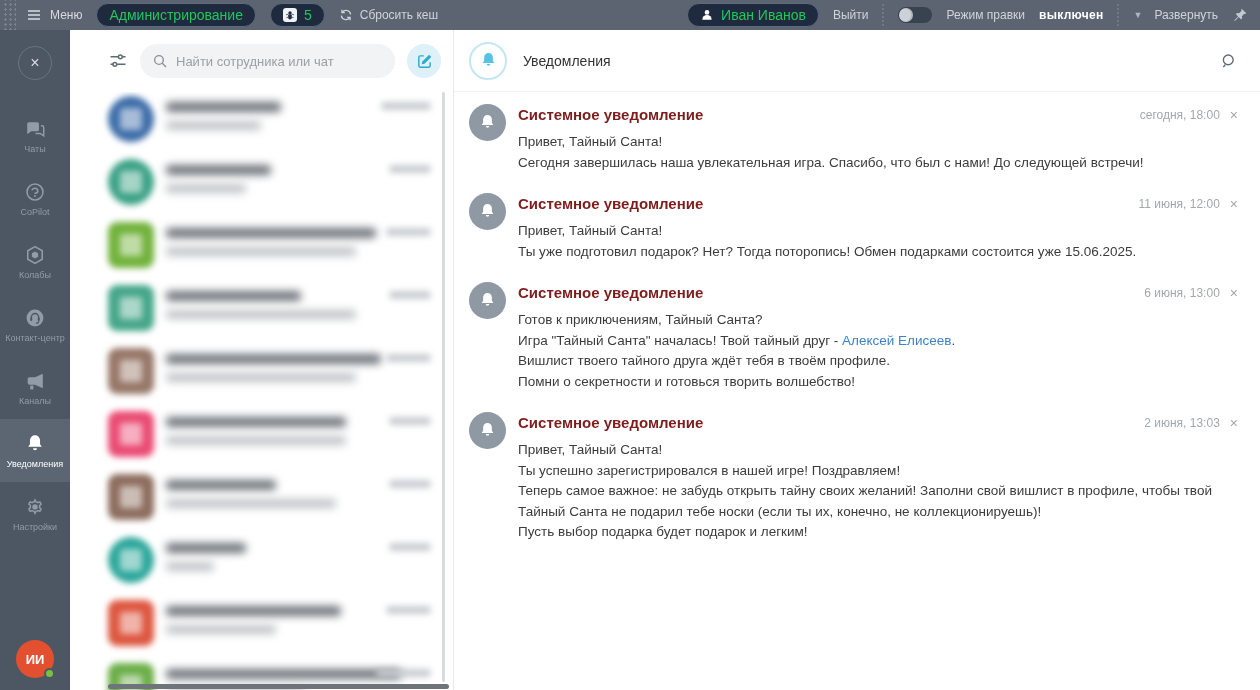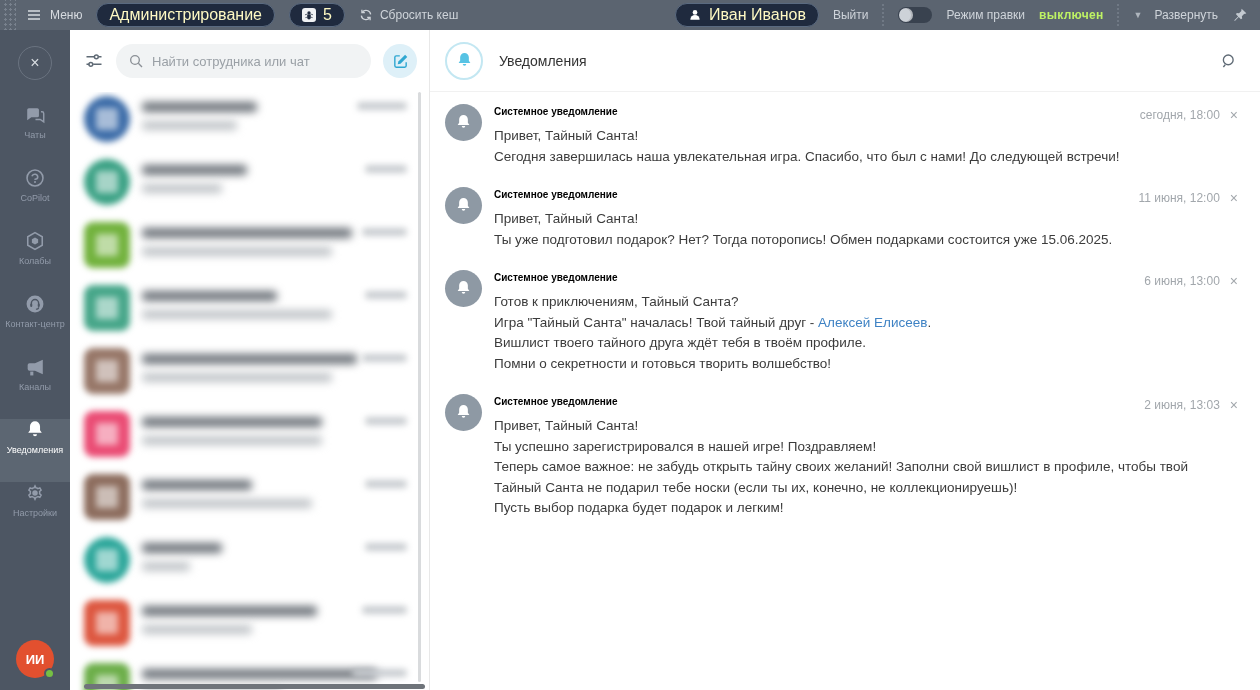--- a/index.html
+++ b/index.html
@@ -8,54 +8,54 @@
 
   
   .topbar { position:relative; height:30px; background:#5b6470; display:flex; align-items:center; color:#cfd4da; font-size:12px; }
   .drag-dots { width:14px; height:30px; margin-left:2px;
     background-image:radial-gradient(circle, #79828e 1px, transparent 1.2px);
     background-size:5px 5px; background-position:1px 2px; cursor:grab; }
   .tb-left { display:flex; align-items:center; gap:14px; margin-left:10px; }
   .tb-right { margin-left:auto; display:flex; align-items:center; gap:14px; padding-right:12px; }
   .tb-menu { display:flex; align-items:center; gap:8px; cursor:pointer; color:#d7dbe0; }
   .tb-btn { display:flex; align-items:center; gap:7px; background:#1f2a3e; border:1px solid #5a6a80; border-radius:12px;
-    color:#fef9c3; font-size:16px; padding:4px 12px; height:24px; cursor:pointer; font-family:inherit; }
+    color:#22c55e; font-size:14px; padding:4px 12px; height:24px; cursor:pointer; font-family:inherit; }
   .badge-ico { width:14px; height:14px; background:#f0f2f4; border-radius:3px; display:inline-flex; align-items:center; justify-content:center; }
   .badge-ico svg { width:10px; height:10px; }
   .tb-action { display:flex; align-items:center; gap:7px; cursor:pointer; }
   .tb-link { cursor:pointer; }
   .tb-sep { width:1px; height:22px; border-left:2px dotted #79828e; opacity:.7; }
   .toggle { width:34px; height:16px; background:#39424f; border-radius:9px; position:relative; cursor:pointer; }
   .toggle .knob { position:absolute; left:1px; top:1px; width:14px; height:14px; border-radius:50%;
     background:#cdd2d8; box-shadow:inset -2px 0 0 rgba(0,0,0,.12); }
-  .tb-state { color:#bef264; font-weight:bold; letter-spacing:.3px; }
+  .tb-state { color:#ffffff; font-weight:bold; letter-spacing:.3px; }
   .caret { font-size:9px; color:#aeb5bd; margin-right:5px; }
   .icon16 { width:16px; height:16px; }
   .icon14 { width:14px; height:14px; }
 
   
   .app { display:flex; height:660px; }
 
   
   .sidebar { position:relative; width:70px; background:#4d5663; display:flex; flex-direction:column; align-items:center; flex-shrink:0; }
   .sb-close { margin-top:16px; width:34px; height:34px; border:1px solid #6a7380; border-radius:50%;
     color:#d7dbe0; font-size:16px; display:flex; align-items:center; justify-content:center; cursor:pointer; }
   .sb-items { margin-top:24px; width:100%; display:flex; flex-direction:column; }
-  .sb-item { width:100%; height:63px; display:flex; flex-direction:column; align-items:center; 
+  .sb-item { width:100%; height:63px; display:flex; flex-direction:column; align-items:center; justify-content:center;
     gap:4px; color:#929baa; cursor:pointer; }
   .sb-item svg { width:22px; height:22px; }
   .sb-item .sb-label { font-size:9px; line-height:10px; text-align:center; }
   .sb-item.active { background:#5c6672; color:#ffffff; }
   .sb-avatar { position:absolute; bottom:12px; width:38px; height:38px; background:#e2502f; border-radius:50%;
     display:flex; align-items:center; justify-content:center; color:#fff; font-weight:bold; font-size:13px; cursor:pointer; }
   .sb-avatar .dot { position:absolute; right:-1px; bottom:-1px; width:11px; height:11px; border-radius:50%;
     background:#76c043; border:2px solid #4d5663; }
 
   
-  .chat-panel { position:relative; width:360px; background:#fff; flex-shrink:0; border-right:1px solid #e8e8e8; }
+  .chat-panel { position:relative; width:360px; background:#fff; flex-shrink:0; border-right:1px solid #e8e8e8;margin-left:24px; }
   .chat-head { height:62px; display:flex; align-items:center; gap:12px; padding:0 12px 0 14px; }
   .filter-btn { color:#5f6a75; cursor:pointer; display:flex; }
   .filter-btn svg { width:20px; height:20px; }
   .search-pill { flex:1; height:34px; background:#f1f3f4; border-radius:17px; display:flex; align-items:center; padding:0 12px; gap:8px; }
   .search-pill svg { width:16px; height:16px; color:#8b9096; flex-shrink:0; }
   .search-pill input { border:none; outline:none; background:transparent; font-size:13px; color:#333; width:100%;
     font-family:inherit; }
   .search-pill input::placeholder { color:#9aa0a6; }
   .compose-btn { width:34px; height:34px; border-radius:50%; background:#def0f8; color:#2fa7d1;
     display:flex; align-items:center; justify-content:center; cursor:pointer; flex-shrink:0; }
@@ -83,21 +83,21 @@
   .main-title { font-size:14px; font-weight:normal; color:#333; }
   .head-search { margin-left:auto; color:#5f6a75; cursor:pointer; display:flex; }
   .head-search svg { width:18px; height:18px; }
 
   .notif-list { padding:12px 22px 0 15px; overflow:hidden; }
   .notif { display:flex; margin-bottom:20px; position:relative; }
   .n-avatar { width:37px; height:37px; border-radius:50%; background:#8e99a4; color:#fff; flex-shrink:0;
     display:flex; align-items:center; justify-content:center; margin-right:12px; }
   .n-avatar svg { width:19px; height:19px; }
   .n-content { flex:1; padding-top:2px; }
-  .n-title { font-size:10px; font-weight:bold; color:#000000; margin-bottom:9px; }
+  .n-title { font-size:15px; font-weight:bold; color:#7f1d1d; margin-bottom:9px; }
   .n-line { font-size:13.5px; color:#3c3c3c; line-height:20.5px; }
   .n-link { color:#3e82c4; cursor:pointer; }
   .n-meta { position:absolute; right:0; top:4px; display:flex; align-items:center; gap:10px; }
   .n-time { font-size:12px; color:#a2a7ac; }
   .n-close { font-size:14px; color:#a2a7ac; cursor:pointer; line-height:1; }
 </style>
 </head>
 <body>
 
 <div class="topbar">

